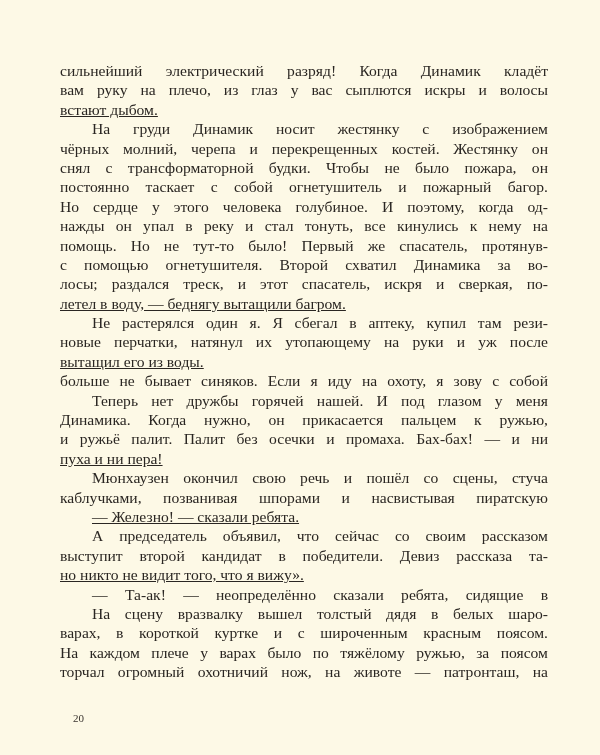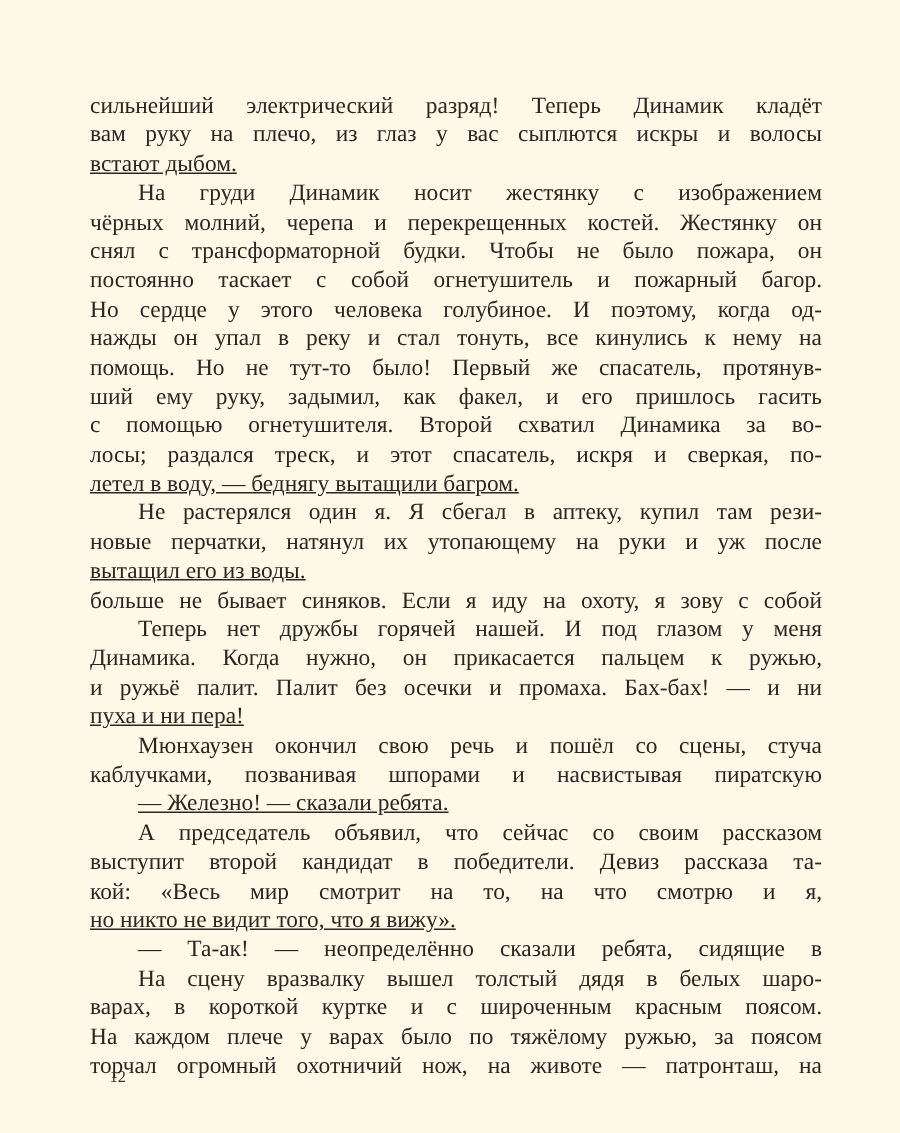--- a/index.html
+++ b/index.html
@@ -44,48 +44,46 @@
       top: 712px;
       font-family: "Liberation Serif", serif;
       font-size: 11px;
       color: #3a3530;
     }
   </style>
 </head>
 <body>
 
 <div class="page" id="page-body">
-    <span class="line">сильнейший электрический разряд! Теперь Динамик кладёт</span>
+    <span class="line">сильнейший электрический разряд! Когда Динамик кладёт</span>
     <span class="line">вам руку на плечо, из глаз у вас сыплются искры и волосы</span>
     <span class="line last">встают дыбом.</span>
     <span class="line indent">На груди Динамик носит жестянку с изображением</span>
     <span class="line">чёрных молний, черепа и перекрещенных костей. Жестянку он</span>
     <span class="line">снял с трансформаторной будки. Чтобы не было пожара, он</span>
     <span class="line">постоянно таскает с собой огнетушитель и пожарный багор.</span>
     <span class="line">Но сердце у этого человека голубиное. И поэтому, когда од-</span>
     <span class="line">нажды он упал в реку и стал тонуть, все кинулись к нему на</span>
     <span class="line">помощь. Но не тут-то было! Первый же спасатель, протянув-</span>
-    <span class="line">ший ему руку, задымил, как факел, и его пришлось гасить</span>
     <span class="line">с помощью огнетушителя. Второй схватил Динамика за во-</span>
     <span class="line">лосы; раздался треск, и этот спасатель, искря и сверкая, по-</span>
     <span class="line last">летел в воду, — беднягу вытащили багром.</span>
     <span class="line indent">Не растерялся один я. Я сбегал в аптеку, купил там рези-</span>
     <span class="line">новые перчатки, натянул их утопающему на руки и уж после</span>
     <span class="line last">вытащил его из воды.</span>
     <span class="line">больше не бывает синяков. Если я иду на охоту, я зову с собой</span>
     <span class="line indent">Теперь нет дружбы горячей нашей. И под глазом у меня</span>
     <span class="line">Динамика. Когда нужно, он прикасается пальцем к ружью,</span>
     <span class="line">и ружьё палит. Палит без осечки и промаха. Бах-бах! — и ни</span>
     <span class="line last">пуха и ни пера!</span>
     <span class="line indent">Мюнхаузен окончил свою речь и пошёл со сцены, стуча</span>
     <span class="line">каблучками, позванивая шпорами и насвистывая пиратскую</span>
     <span class="line indent last">— Железно! — сказали ребята.</span>
     <span class="line indent">А председатель объявил, что сейчас со своим рассказом</span>
     <span class="line">выступит второй кандидат в победители. Девиз рассказа та-</span>
-    <span class="line">кой: «Весь мир смотрит на то, на что смотрю и я,</span>
     <span class="line last">но никто не видит того, что я вижу».</span>
     <span class="line indent">— Та-ак! — неопределённо сказали ребята, сидящие в</span>
     <span class="line indent">На сцену вразвалку вышел толстый дядя в белых шаро-</span>
     <span class="line">варах, в короткой куртке и с широченным красным поясом.</span>
     <span class="line">На каждом плече у варах было по тяжёлому ружью, за поясом</span>
     <span class="line">торчал огромный охотничий нож, на животе — патронташ, на</span>
   </div>
-<div class="page-number">12</div>
+<div class="page-number">20</div>
 
 </body></html>

